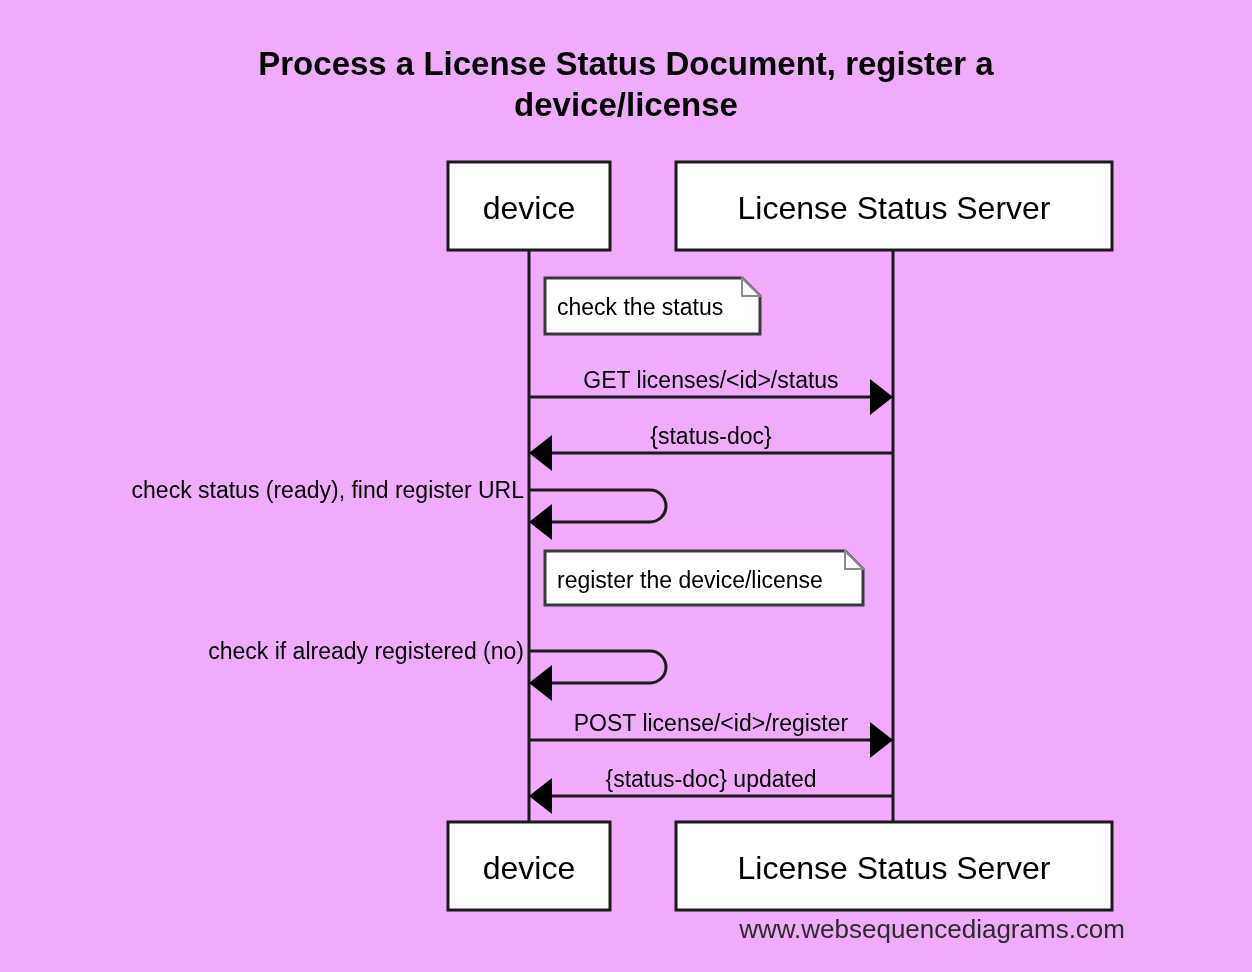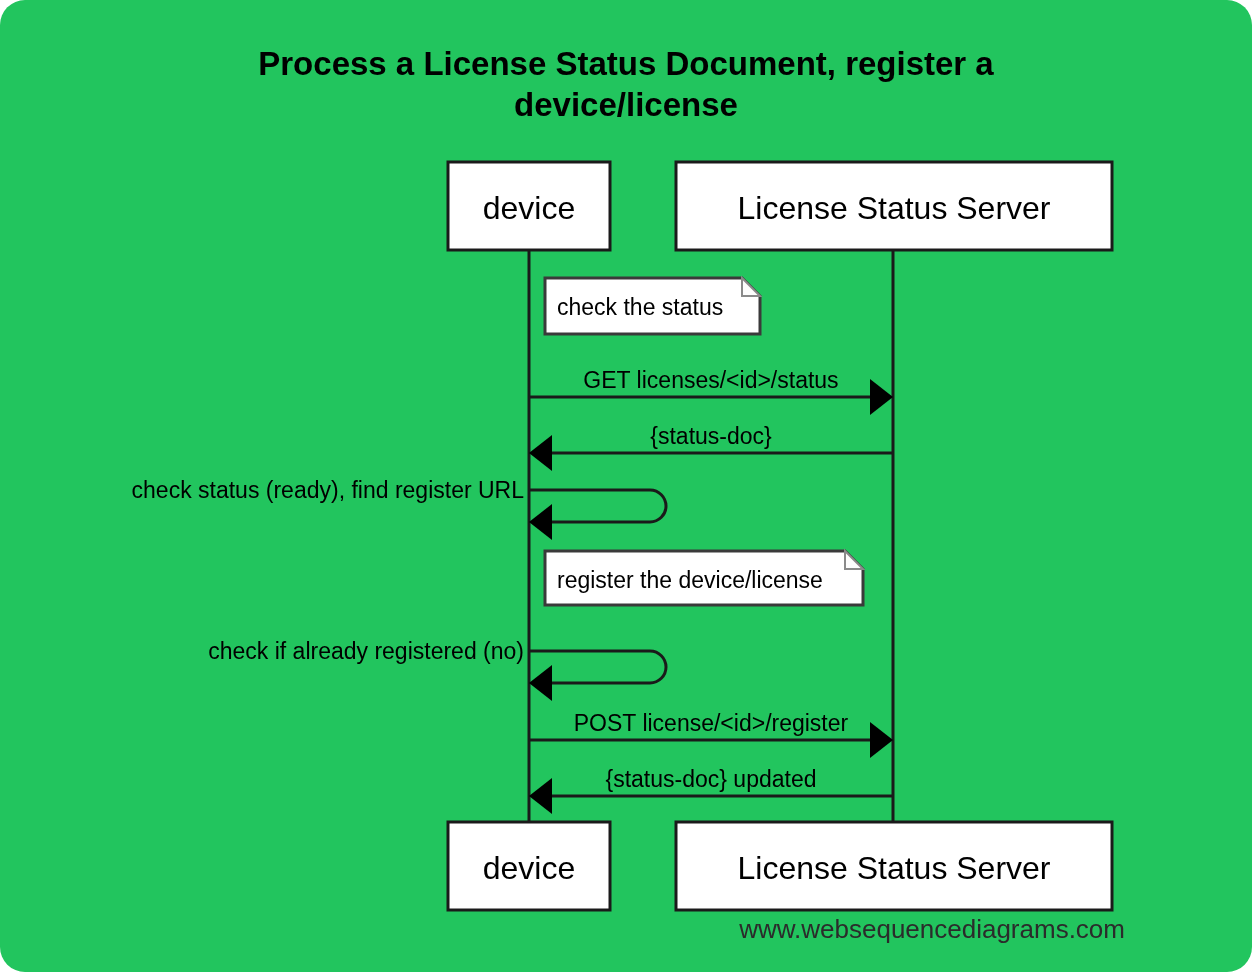--- a/index.html
+++ b/index.html
@@ -9,23 +9,22 @@
     background: #ffffff;
   }
   body {
     font-family: "Liberation Sans", "DejaVu Sans", sans-serif;
     color: #000000;
   }
   #canvas {
     position: relative;
     width: 1252px;
     height: 972px;
-    background: #22c55e;
+    background: #f0abfc;
     overflow: hidden;
-    border-radius: 25px;
   }
   #diagram-svg {
     position: absolute;
     left: 0;
     top: 0;
     width: 1252px;
     height: 972px;
   }
   .dg-title {
     font-weight: bold;

